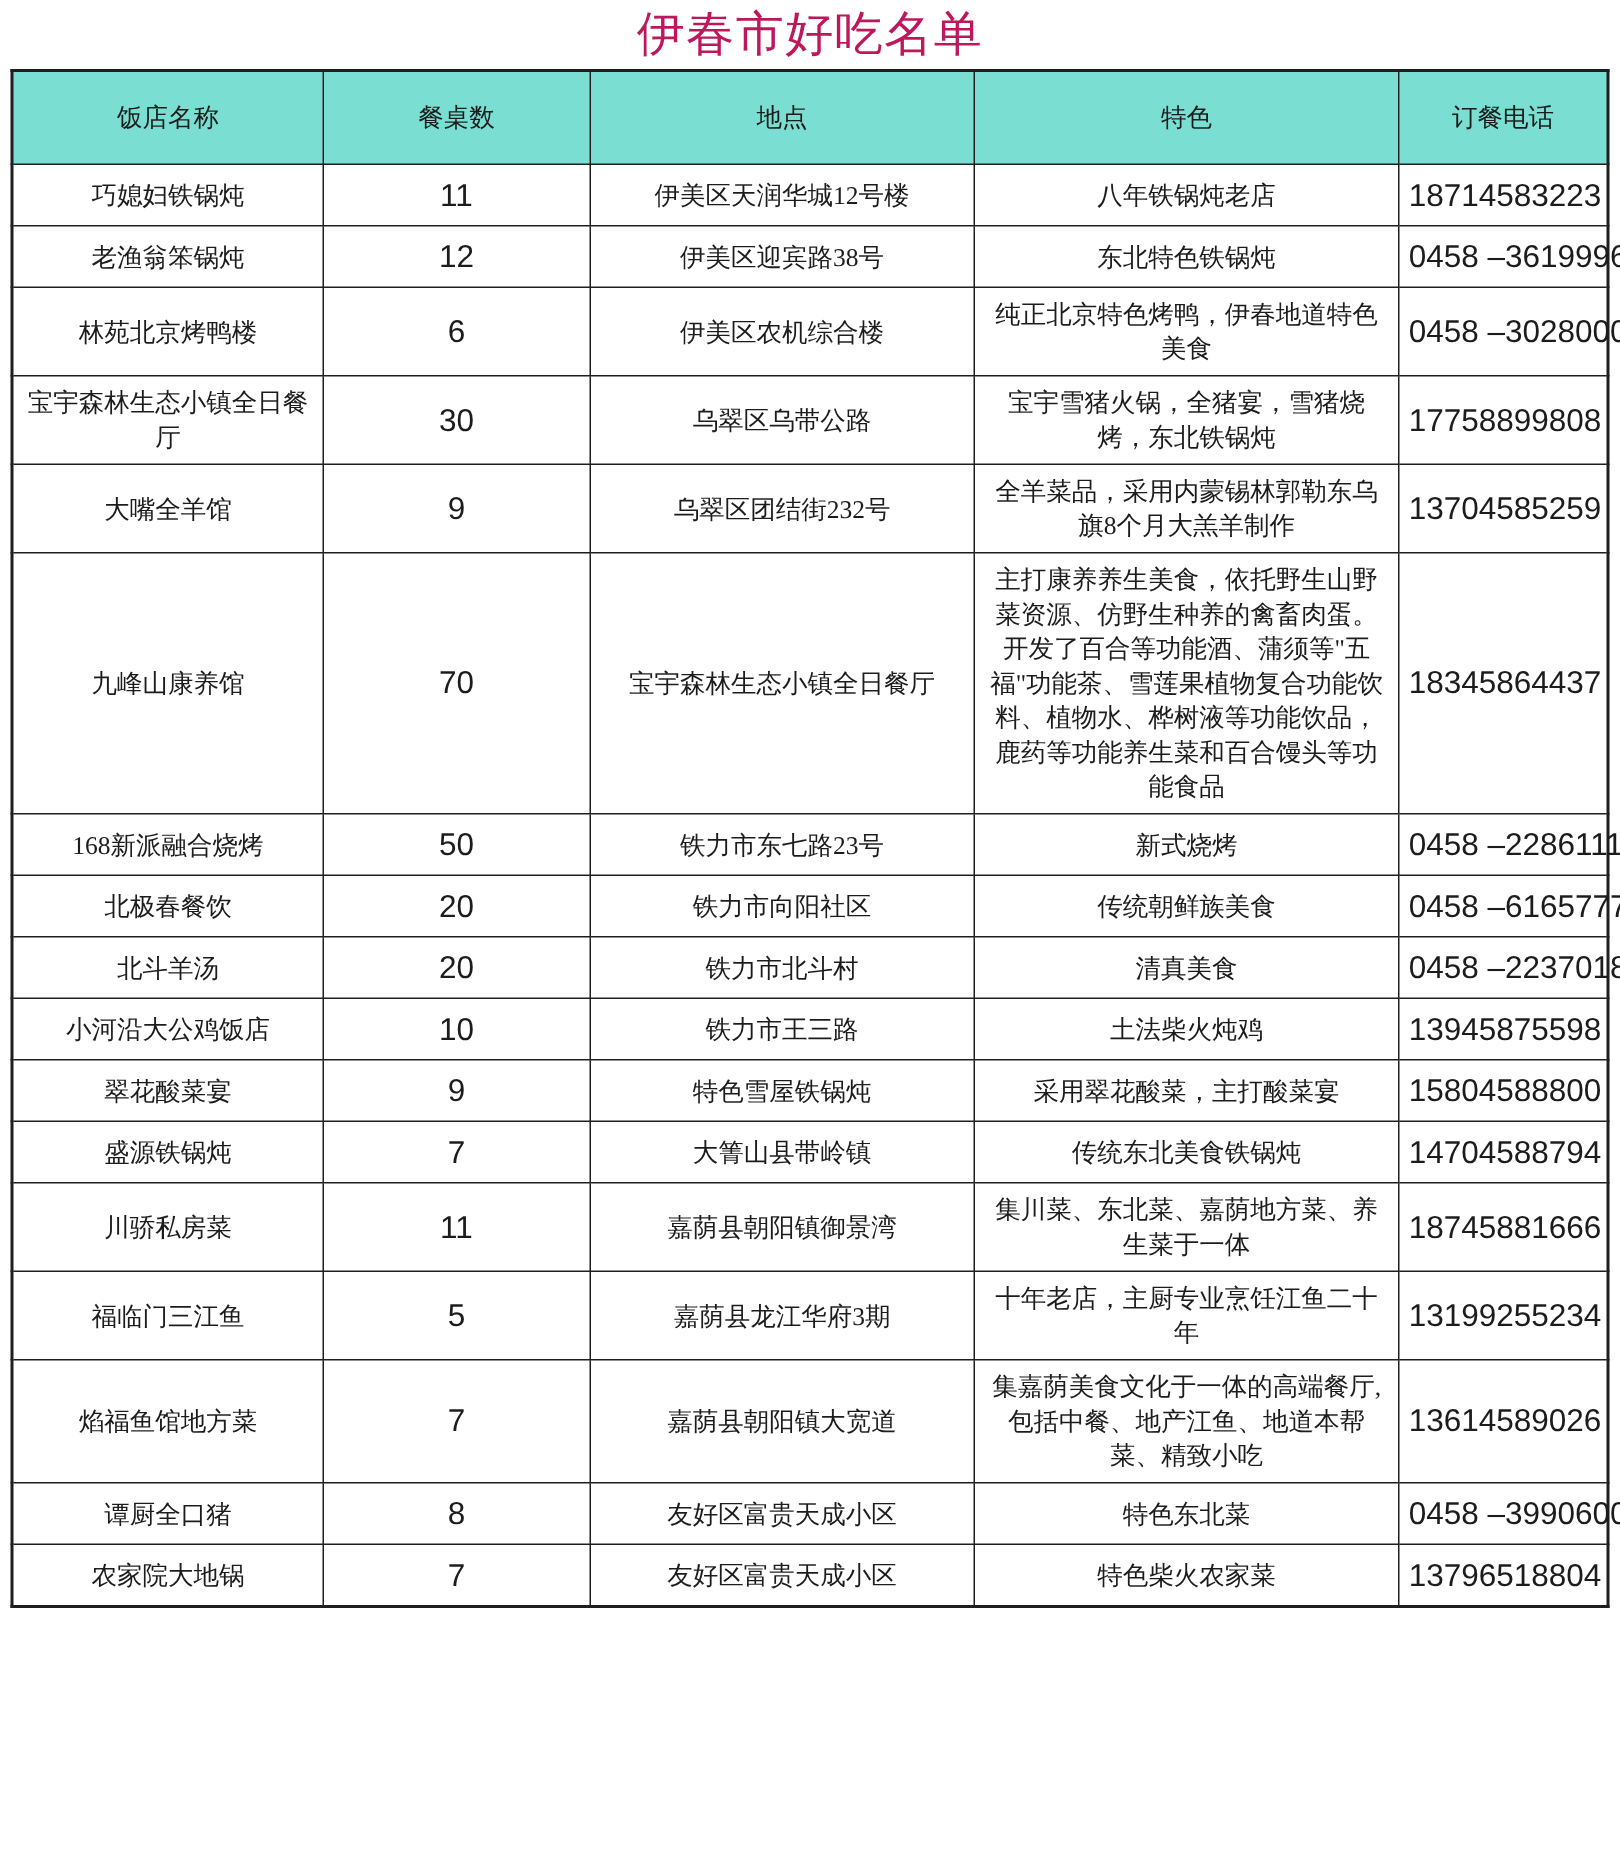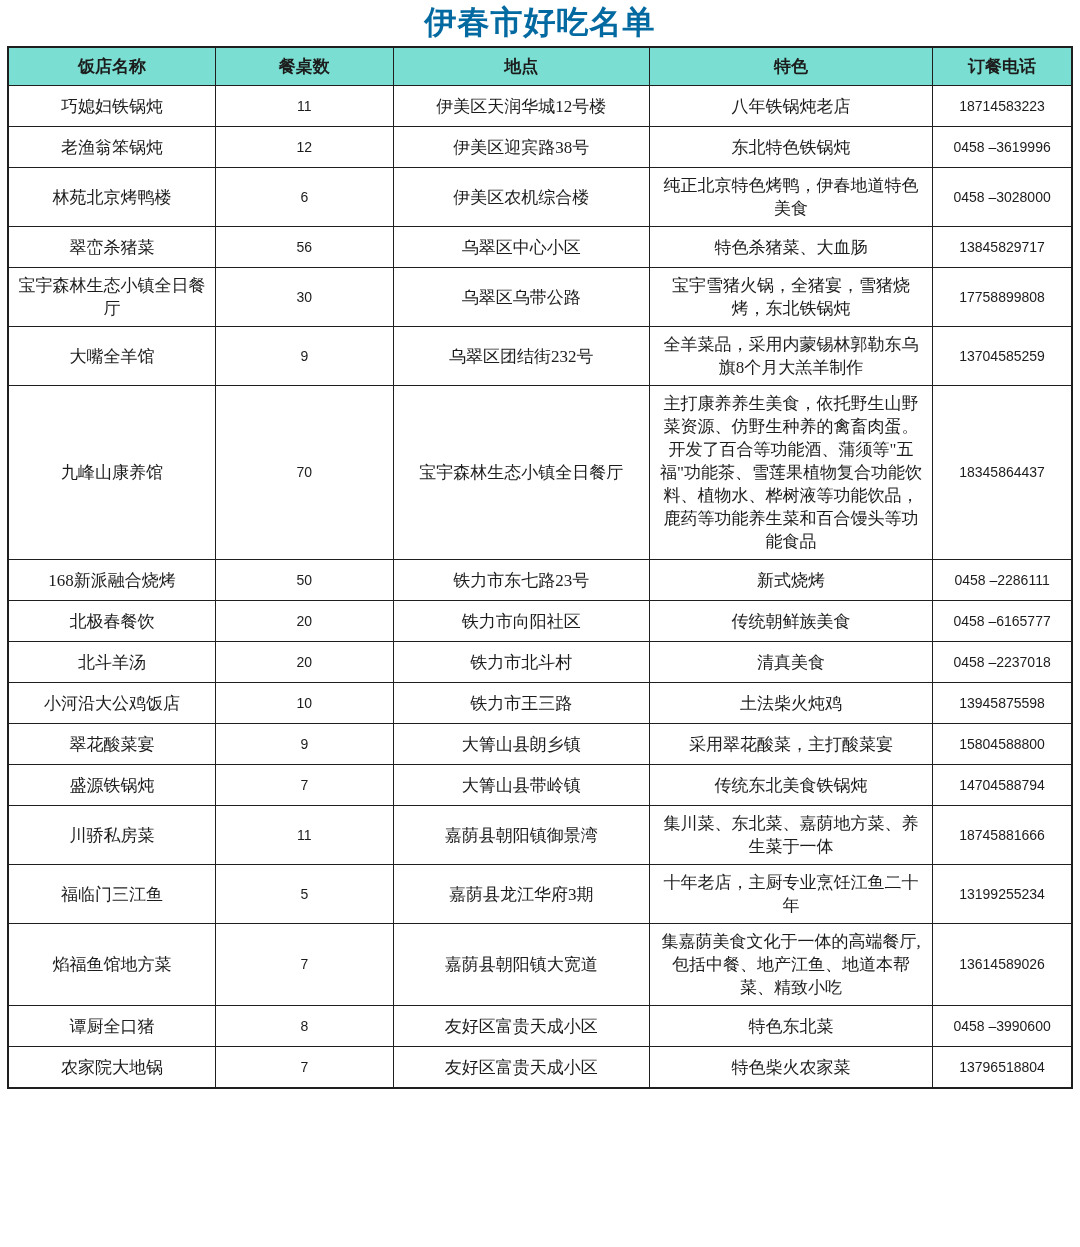--- a/index.html
+++ b/index.html
@@ -12,53 +12,53 @@
     width:1080px;
     font-family:"Liberation Serif", serif;
     color:var(--text);
   }
   .page{padding:2px 7px 4px 7px;}
   h1.title{
     margin:2px 0 6px 0;
     text-align:center;
     font-size:32px;
     line-height:36px;
-    font-weight:bold;
+    font-weight:normal;
     letter-spacing:1px;
-    color:#0369a1;
+    color:#be185d;
     font-family:"Liberation Serif", serif;
   }
   table.food-table{
     width:100%;
     border-collapse:collapse;
     table-layout:fixed;
     border:2px solid var(--border);
   }
   .food-table th,.food-table td{
     border:1px solid var(--border);
     text-align:center;
     vertical-align:middle;
     padding:6px 6px;
     font-size:17px;
     line-height:23px;
     word-break:break-word;
   }
   .food-table thead th{
     background:var(--header-bg);
-    font-weight:bold;
+    font-weight:normal;
     font-size:17px;
-    padding:7px 4px;
+    padding:19px 4px;
     height:22px;
   }
   .food-table tbody td{
     height:28px; 
   }
   .food-table td.num{
     font-family:"Liberation Sans", sans-serif;
-    font-size:14px;
+    font-size:21px;
     white-space:nowrap;
   }
 </style>
 </head>
 <body>
 
 <div class="page">
   <h1 class="title">伊春市好吃名单</h1>
 
   <table class="food-table">
@@ -94,27 +94,20 @@
           <td class="num">0458 –3619996</td>
         </tr>
         <tr>
           <td>林苑北京烤鸭楼</td>
           <td class="num">6</td>
           <td>伊美区农机综合楼</td>
           <td>纯正北京特色烤鸭，伊春地道特色美食</td>
           <td class="num">0458 –3028000</td>
         </tr>
         <tr>
-          <td>翠峦杀猪菜</td>
-          <td class="num">56</td>
-          <td>乌翠区中心小区</td>
-          <td>特色杀猪菜、大血肠</td>
-          <td class="num">13845829717</td>
-        </tr>
-        <tr>
           <td>宝宇森林生态小镇全日餐厅</td>
           <td class="num">30</td>
           <td>乌翠区乌带公路</td>
           <td>宝宇雪猪火锅，全猪宴，雪猪烧烤，东北铁锅炖</td>
           <td class="num">17758899808</td>
         </tr>
         <tr>
           <td>大嘴全羊馆</td>
           <td class="num">9</td>
           <td>乌翠区团结街232号</td>
@@ -152,21 +145,21 @@
         <tr>
           <td>小河沿大公鸡饭店</td>
           <td class="num">10</td>
           <td>铁力市王三路</td>
           <td>土法柴火炖鸡</td>
           <td class="num">13945875598</td>
         </tr>
         <tr>
           <td>翠花酸菜宴</td>
           <td class="num">9</td>
-          <td>大箐山县朗乡镇</td>
+          <td>特色雪屋铁锅炖</td>
           <td>采用翠花酸菜，主打酸菜宴</td>
           <td class="num">15804588800</td>
         </tr>
         <tr>
           <td>盛源铁锅炖</td>
           <td class="num">7</td>
           <td>大箐山县带岭镇</td>
           <td>传统东北美食铁锅炖</td>
           <td class="num">14704588794</td>
         </tr>

